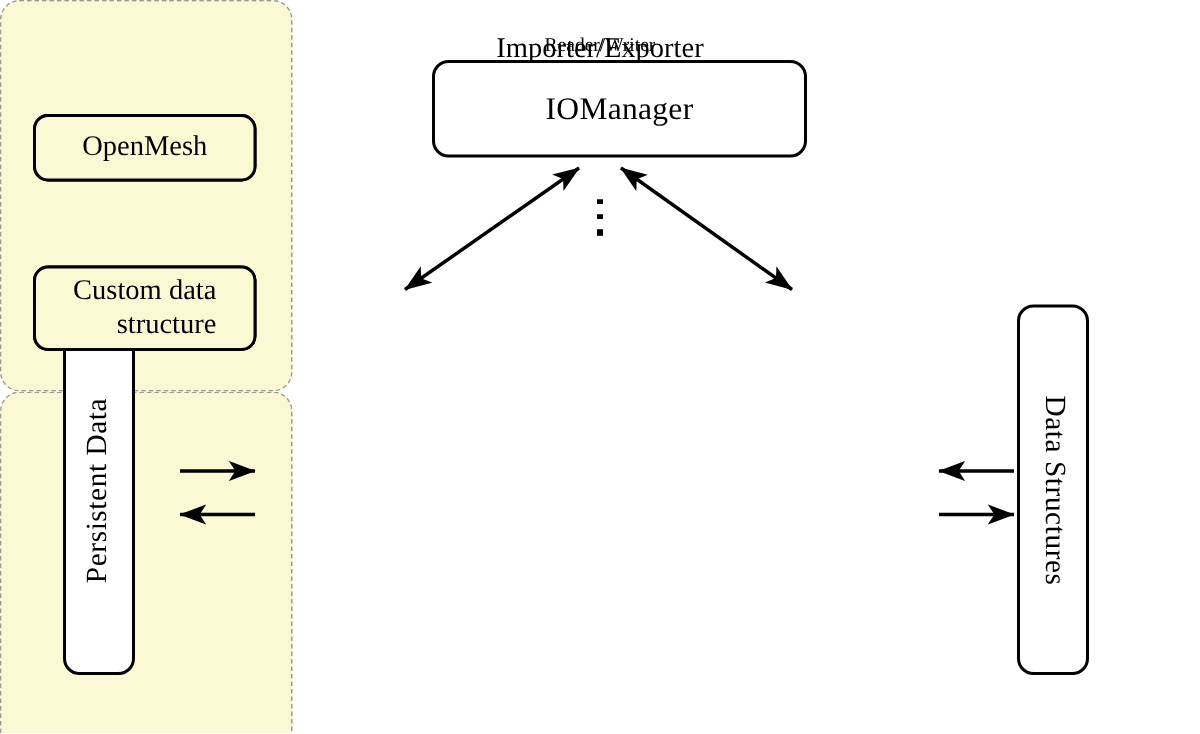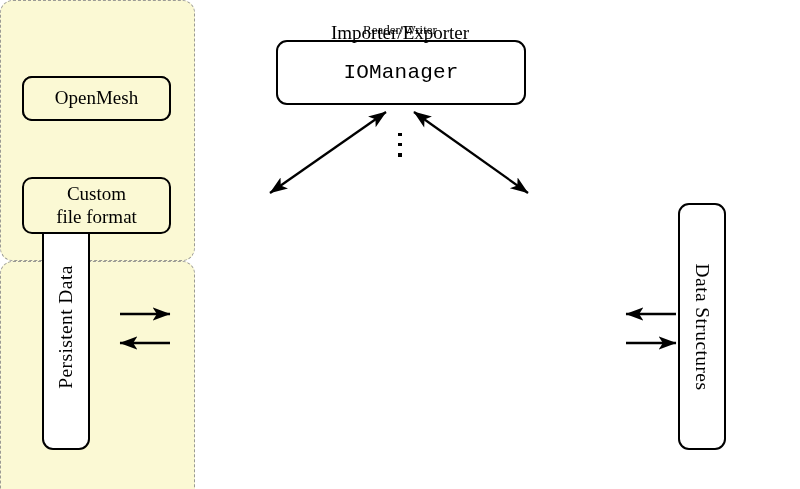--- a/index.html
+++ b/index.html
@@ -22,30 +22,29 @@
     box-sizing: border-box;
     display: flex;
     align-items: center;
     justify-content: center;
     text-align: center;
     color: #000000;
   }
 
   
   .manager-box {
-    left: 276px;
+    left: 288px;
     top: 40px;
     width: 250px;
     height: 65px;
     border: 2.5px solid #000000;
     border-radius: 11px;
     background: #ffffff;
     font-size: 21px;
     letter-spacing: 0.2px;
-    font-family: Liberation Mono, monospace;
   }
 
   
   .side-box {
     top: 203px;
     width: 48px;
     height: 247px;
     border: 2.5px solid #000000;
     border-radius: 11px;
     background: #ffffff;
@@ -89,21 +88,21 @@
     position: absolute;
     left: 22px;
     width: 149px;
     box-sizing: border-box;
     border: 2.6px solid #000000;
     border-radius: 10px;
     background: #fbf9d4;
     display: flex;
     align-items: center;
     justify-content: center;
-    text-align: center;
+    text-align: right;
     font-size: 19px;
     line-height: 1.18;
     color: #000000;
   }
   .item-box.first  { top: 76px;  height: 45px; }
   .item-box.second { top: 177px; height: 57px; }
 
   
   .vdots {
     position: absolute;
@@ -198,15 +197,21 @@
     <div class="item-box first">
       <span>OpenMesh</span>
     </div>
 
     <div class="vdots">
       <i></i>
         <i></i>
         <i></i>
     </div>
 
+    <div class="item-box second">
+      <span>
+        <span>Custom data</span><br>
+        <span>structure</span>
+      </span>
+    </div>
   </div>
 
 </div>
 
 </body></html>

